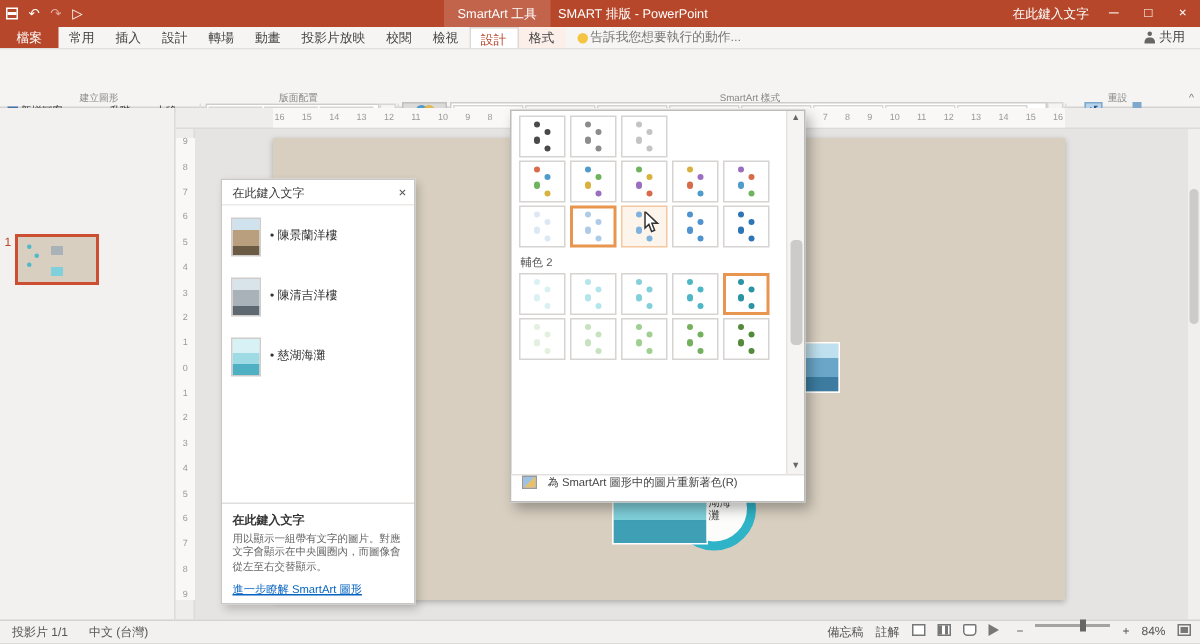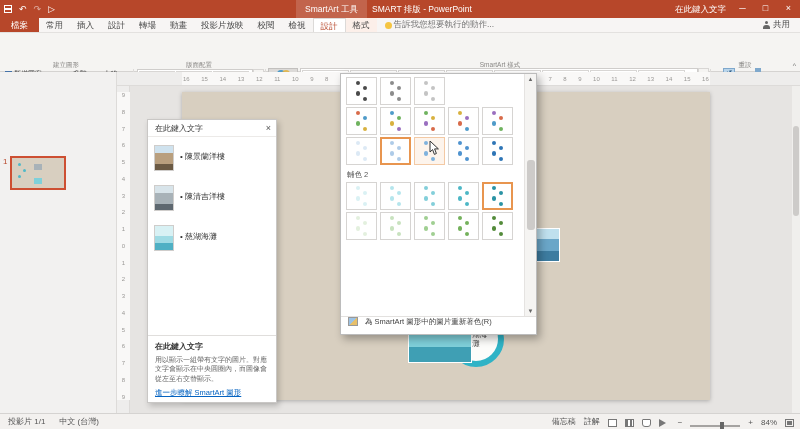--- a/index.html
+++ b/index.html
@@ -126,21 +126,21 @@
   .cm-scroll .bar { width:8px; height:70px; background:#cdcbc9; border-radius:3px; }
   .cm-foot { height:18px; border-top:1px solid #e3e1df; display:flex; gap:7px; padding:0 7px; font-size:7.5px; color:#444; background:#fff; }
   .ic-recolor { width:10px; height:9px; background:linear-gradient(135deg,#9cc3e5 0 50%, #e8c06a 50%); border:1px solid #999; }
 
   
   .cursor { position:absolute; left:429px; top:141px; z-index:50; }
 
   
   .statusbar { position:absolute; left:0; top:413px; width:800px; height:16px; background:#f3f1ef; border-top:1px solid #d5d3d1; display:flex; align-items:center; font-size:8px; color:#555; }
   .sb-left { display:flex; align-items:center; gap:14px; padding-left:8px; }
-  .sb-right { margin-left:auto; display:flex; align-items:flex-end; gap:8px; padding-right:6px; }
+  .sb-right { margin-left:auto; display:flex; align-items:flex-start; gap:8px; padding-right:6px; }
   .sb-ic { display:inline-block; width:9px; height:8px; border:1px solid #777; background:#fff; }
   .sb-ic.sorter { background:linear-gradient(90deg,#777 2px,#fff 2px 4px,#777 4px 6px,#fff 6px); }
   .sb-ic.reading { border-radius:1px 1px 3px 3px; }
   .sb-ic.show { width:0; height:0; border:4px solid transparent; border-left:7px solid #777; background:none; }
   .zoom-track { position:relative; width:50px; height:2px; background:#a5a3a1; }
   .zoom-thumb { position:absolute; left:30px; top:-3px; width:4px; height:8px; background:#666; }
   .fit-ic { display:inline-block; width:9px; height:8px; border:1px solid #777; background:linear-gradient(#777 0 0) center/5px 4px no-repeat; }
 </style>
 </head>
 <body>

